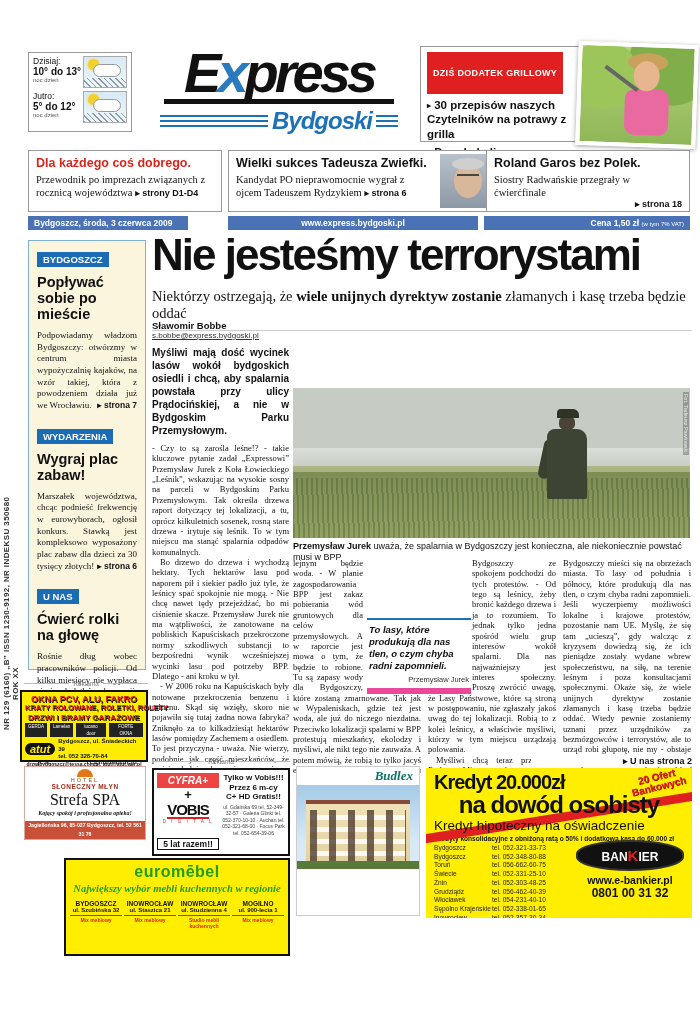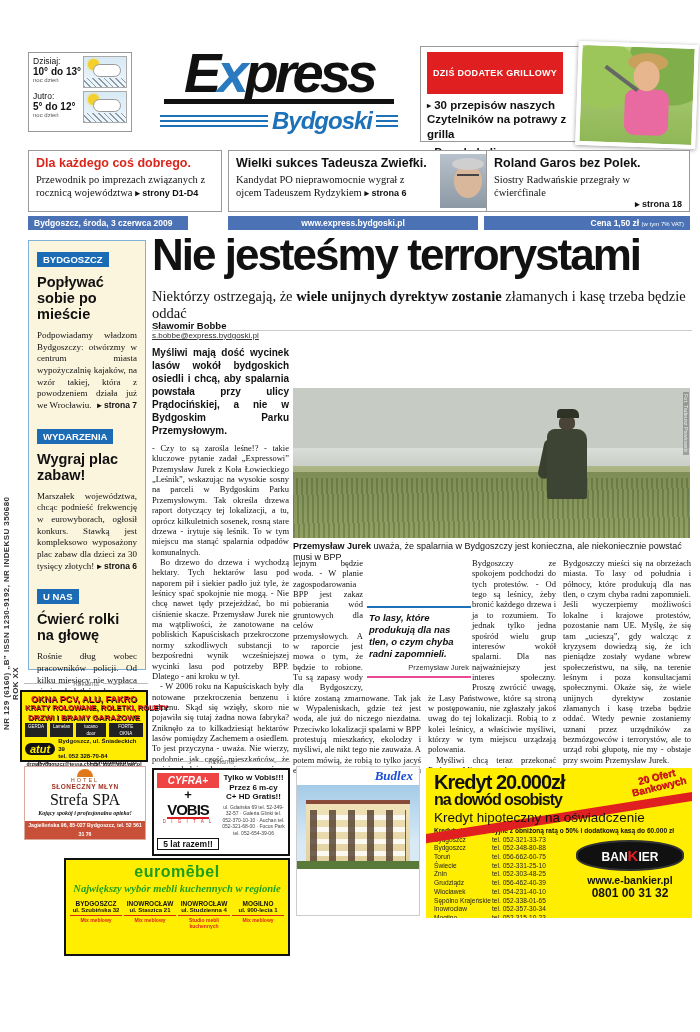--- a/index.html
+++ b/index.html
@@ -84,21 +84,21 @@
   .fig-head{position:absolute;left:20px;top:7px;width:16px;height:14px;border-radius:40%;background:#4a4438;}
   .fig-body{position:absolute;left:8px;top:20px;width:40px;height:70px;border-radius:8px 10px 2px 2px;background:#3d4434;}
   .fig-arm{position:absolute;left:2px;top:30px;width:12px;height:40px;border-radius:6px;background:#39402f;transform:rotate(12deg);}
   .ph-credit{position:absolute;right:1px;top:4px;writing-mode:vertical-rl;font-size:5.5px;color:#eee;background:rgba(0,0,0,.25);padding:2px 0;}
   .caption{left:293px;top:541px;width:397px;font-size:9px;line-height:1.2;}
   .cols{left:293px;top:558px;width:399px;height:218px;overflow:hidden;display:flex;gap:7px;}
   .cols .c{width:128px;flex:0 0 auto;}
   .cols .c:last-child{width:129px;}
   .qspace-r{float:right;width:54px;height:86px;margin:46px 0 2px 4px;}
   .qspace-l{float:left;width:40px;height:86px;margin:46px 4px 2px 0;}
-  .pullquote{position:absolute;left:74px;top:48px;width:100px;background:#fff;border-top:2px solid #1d71b8;border-bottom:2px solid #ec4899;padding:4px 2px;}
+  .pullquote{position:absolute;left:74px;top:60px;width:100px;background:#fff;border-top:2px solid #1d71b8;border-bottom:6px solid #ec4899;padding:4px 2px;}
   .pq-text{font-size:9.5px;font-weight:bold;font-style:italic;line-height:1.25;}
   .pq-author{font-size:7.5px;text-align:right;margin-top:3px;color:#333;}
   .art-links{position:absolute;right:0;bottom:0;background:#fff;padding:2px 0 0 6px;text-align:right;}
   .al1{font-size:9px;font-weight:bold;}
   .al2{font-size:8.5px;font-weight:bold;color:#d9261c;}
   
   .rek{position:absolute;display:flex;align-items:center;gap:4px;color:#777;font-size:6.5px;}
   .rek .ln{flex:1;height:1px;background:#bbb;}
   
   .ad-atut{left:20px;top:690px;width:128px;height:72px;background:#ffec00;border:2px solid #111;box-sizing:border-box;padding:2px 3px;text-align:center;}
@@ -119,32 +119,32 @@
   .cy-left{width:62px;text-align:center;}
   .cy-logo{background:#ef4444;color:#fff;font-weight:bold;font-style:italic;font-size:10px;padding:2px 2px;}
   .cy-plus{font-size:13px;font-weight:bold;line-height:1;}
   .cy-vobis{font-size:15px;font-weight:bold;letter-spacing:-1px;border-bottom:2px solid #e02020;display:inline-block;line-height:1;}
   .cy-dig{font-size:4.5px;letter-spacing:2px;color:#e02020;}
   .cy-slogan{font-size:8.5px;font-weight:bold;border:1px solid #111;margin-top:14px;}
   .cy-right{flex:1;text-align:center;}
   .cy-offer{font-size:8px;font-weight:bold;line-height:1.2;}
   .cy-addrs{font-size:5px;color:#444;line-height:1.3;margin-top:2px;}
   .ad-budlex{left:296px;top:766px;width:124px;height:150px;background:#fff;border:1px solid #ccc;box-sizing:border-box;}
-  .bx-brand{font-family:"Liberation Serif",serif;font-weight:bold;font-style:italic;font-size:13px;color:#1d4ed8;text-align:right;padding:1px 6px;}
+  .bx-brand{font-family:"Liberation Serif",serif;font-weight:bold;font-style:italic;font-size:13px;color:#0f766e;text-align:right;padding:1px 6px;}
   .bx-photo{position:relative;height:84px;background:linear-gradient(#a5cbe8,#d9eaf6 70%);overflow:hidden;}
   .bx-bld{position:absolute;left:7%;top:18%;width:86%;height:70%;background:linear-gradient(#f0e2b8,#e2d0a0);border-top:4px solid #8a4a3a;}
   .bx-win{position:absolute;inset:6px 4px 0 4px;background:repeating-linear-gradient(90deg,rgba(80,60,45,.8) 0 7px,transparent 7px 19px),repeating-linear-gradient(0deg,transparent 0 7px,rgba(255,255,255,.85) 7px 12px);}
   .bx-green{position:absolute;left:0;bottom:0;width:100%;height:8px;background:#5a7a3a;}
   .bx-red{position:absolute;left:0;bottom:0;width:100%;height:56px;background:#ee3124;box-sizing:border-box;padding:4px 8px;}
   .bx-title{font-size:13px;font-weight:bold;color:#8b0000;letter-spacing:.5px;}
   .bx-line{font-size:8px;font-weight:bold;color:#fff;line-height:1.3;}
   .ad-bank{left:426px;top:768px;width:266px;height:150px;background:#ffee00;box-sizing:border-box;overflow:hidden;padding:4px 8px;}
   .bk-stripe{position:absolute;left:-20px;top:44px;width:320px;height:9px;background:#e02020;transform:rotate(-9deg);}
   .bk-h1{font-size:20px;font-weight:bold;letter-spacing:-1px;line-height:1;position:relative;}
-  .bk-h2{font-size:16px;font-weight:bold;letter-spacing:-1px;line-height:1.05;position:relative;}
+  .bk-h2{font-size:24px;font-weight:bold;letter-spacing:-1px;line-height:1.05;position:relative;text-align:center;}
   .bk-badge{position:absolute;right:6px;top:4px;color:#e02020;font-weight:bold;font-size:10px;line-height:1;transform:rotate(-14deg);text-align:center;text-shadow:.5px .5px 0 #800;}
   .bk-sub{font-size:13.5px;line-height:1.1;margin-top:2px;position:relative;}
   .bk-note{font-size:6.6px;font-weight:bold;margin:1px 0 2px;}
   .bk-grid{display:grid;grid-template-columns:58px 84px;font-size:6.6px;line-height:1.32;color:#222;}
   .bk-right{position:absolute;right:8px;top:72px;width:108px;text-align:center;}
   .bk-logo{background:#111;color:#fff;font-weight:bold;font-size:12px;border-radius:50%/45%;padding:5px 2px;border:2px solid #333;}
   .bk-logo .k{color:#e02020;font-size:15px;}
   .bk-web{font-size:10.5px;font-weight:bold;margin-top:3px;}
   .bk-tel{font-size:12px;font-weight:bold;}
   .ad-euro{left:64px;top:858px;width:226px;height:98px;background:#ffee00;border:2px solid #111;box-sizing:border-box;text-align:center;padding:3px 4px;}
@@ -294,20 +294,24 @@
   <div class="c bodytext">
     <p><span class="qspace-l"></span><span>Bydgoszczy ze spokojem podchodzi do tych protestów. - Od tego są leśnicy, żeby bronić każdego drzewa i ja to rozumiem. To jednak tylko jedna spośród wielu grup interesów wokół spalarni. Dla nas najważniejszy jest interes społeczny. Proszę zwrócić uwagę, że Lasy Państwowe, które są stroną w postępowaniu, nie zgłaszały jakoś uwag do tej lokalizacji. Robią to z kolei leśnicy, a właściwie myśliwi, którzy w tym miejscu urządzają polowania.</span></p>
     <p>Myśliwi chcą teraz przekonać Radę Miasta, by poparła umiejscowienie spalarni przy ul. Prądocińskiej (Wypaleniska). - Chcemy przypomnieć radnym, że najważniejsza fabryka w</p>
   </div>
   <div class="c bodytext">
     <p>Bydgoszczy mieści się na obrzeżach miasta. To lasy od południa i północy, które produkują dla nas tlen, o czym chyba radni zapomnieli. Jeśli wyczerpiemy możliwości lokalne i krajowe protestów, pozostanie nam UE. Myślę, że się tam „ucieszą”, gdy walcząc z kryzysem dowiedzą się, że ich pieniądze zostały wydane wbrew społeczeństwu, na siłę, na terenie leśnym i poza konsultacjami społecznymi. Okaże się, że wiele unijnych dyrektyw zostanie złamanych i kasę trzeba będzie oddać. Wtedy pewnie zostaniemy uznani przez urzędników za bezmózgowców i terrorystów, ale to urząd robi głupotę, nie my - obstaje przy swoim Przemysław Jurek.</p>
   </div>
   <div class="pullquote">
     <div class="pq-text">To lasy, które produkują dla nas tlen, o czym chyba radni zapomnieli.</div>
     <div class="pq-author">Przemysław Jurek</div>
+  </div>
+  <div class="art-links">
+    <div class="al1">▸ U nas strona 2</div>
+    <div class="al2">▸ Komentuj: www.express.bydgoski.pl</div>
   </div>
 </div>
 
 <div class="rek" style="left:24px;top:680px;width:124px;">
     <div class="ln"></div>
     <span>Reklama</span>
     <div class="ln"></div>
   </div>
 <div class="rek" style="left:152px;top:758px;width:138px;">
     <div class="ln"></div>

